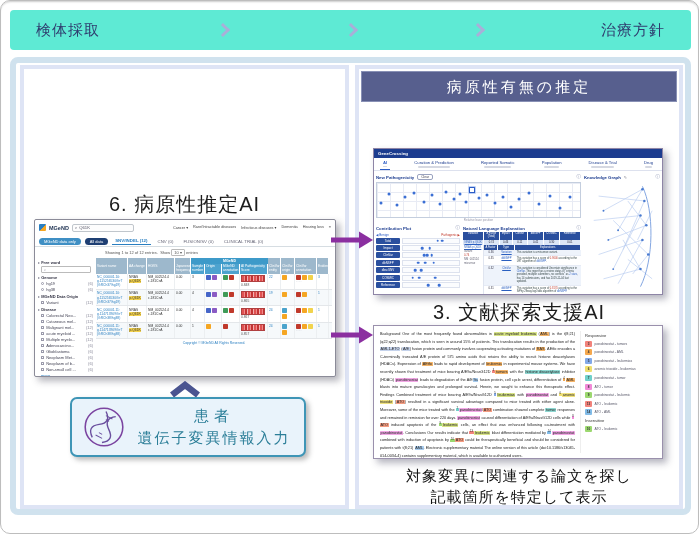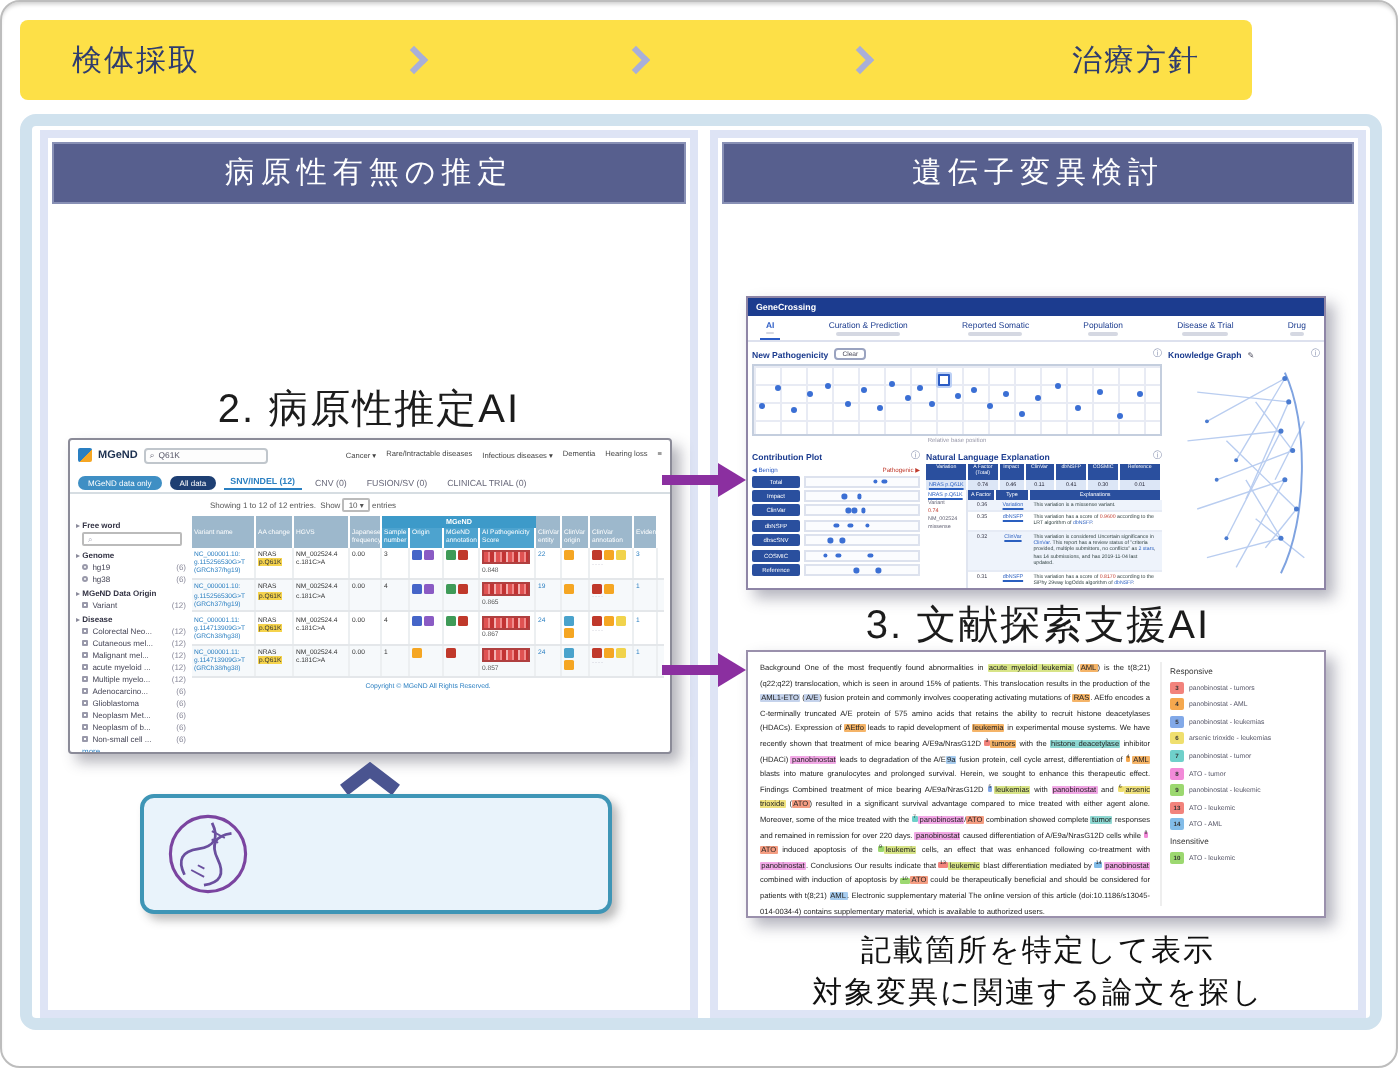--- a/index.html
+++ b/index.html
@@ -1,20 +1,20 @@
 <!DOCTYPE html>
 <html><head>
 <meta charset="utf-8">
 <style>
   * { box-sizing: border-box; margin: 0; padding: 0; }
   html,body { width:699px; height:534px; background:#fff; font-family:"Liberation Sans","DejaVu Sans",sans-serif; }
   .canvas { position:relative; width:699px; height:534px; background:#fff; border:1px solid #bdbdbd; border-radius:10px; overflow:hidden; box-shadow:0 2px 2px -1px #ccc inset; }
 
   
-  .process-bar { position:absolute; left:9px; top:9px; width:616px; height:40px; background:#fde047; border-radius:4px; display:flex; align-items:center; justify-content:space-between; padding:0 26px; }
+  .process-bar { position:absolute; left:9px; top:9px; width:681px; height:40px; background:#5eead4; border-radius:4px; display:flex; align-items:center; justify-content:space-between; padding:0 26px; }
   .step { font-size:15px; color:#2f3c6e; letter-spacing:1px; white-space:nowrap; }
   .sep { width:10px; height:10px; border-top:3px solid #a9afd8; border-right:3px solid #a9afd8; transform:rotate(45deg); flex:0 0 auto; }
   .active-step { height:40px; background:#fff; display:flex; align-items:center; gap:5px; padding:0 26px 0 30px;
     clip-path:polygon(0 0, calc(100% - 15px) 0, 100% 50%, calc(100% - 15px) 100%, 0 100%, 15px 50%); }
   .active-step .alabel { font-size:18px; font-weight:700; color:#14203f; letter-spacing:1px; white-space:nowrap; }
 
   
   .main-box { position:absolute; left:9px; top:56px; width:681px; height:458px; border:6px solid #d0e2ee; border-radius:8px; background:#fff; }
 
   
@@ -151,22 +151,21 @@
       <span class="step">検体採取</span>
       <span class="sep"></span>
       <span class="sep"></span>
       <span class="sep"></span>
       <span class="step">治療方針</span>
     </div>
 
   <div class="main-box"></div>
 
   <section class="panel left">
-    <div class="panel-header">病原性有無の推定</div>
-    <div class="section-title t1">2. 病原性推定AI</div>
+    <div class="section-title t1">6. 病原性推定AI</div>
 
     <div class="mgend-card">
       <div class="mg-nav">
         <span class="mg-logo-box"></span>
         <span class="mg-logo">MGeND</span>
         <span class="mg-search">
             <span>⌕</span>
             <span>Q61K</span>
           </span>
         <span class="mg-navitems" id="mg-nav">
@@ -398,25 +397,29 @@
           <path d="M18,8 q11,8 0,16 q-11,8 0,16"></path>
           <path d="M30,8 q-11,8 0,16 q11,8 0,16"></path>
         </g>
         <g transform="rotate(28 24 24)" stroke="#6a4f9e" stroke-width="1">
           <line x1="20" y1="12" x2="28" y2="12"></line>
             <line x1="22" y1="16" x2="26" y2="16"></line>
           <line x1="22" y1="32" x2="26" y2="32"></line>
             <line x1="20" y1="36" x2="28" y2="36"></line>
         </g>
       </svg>
+      <div class="patient-text">
+        <div class="l1">患者</div>
+        <div class="l2">遺伝子変異情報入力</div>
+      </div>
     </div>
   </section>
 
   <section class="panel right">
-    <div class="panel-header">遺伝子変異検討</div>
+    <div class="panel-header">病原性有無の推定</div>
 
     <div class="db-card">
       <div class="db-titlebar">GeneCrossing</div>
       <div class="db-tabs" id="db-tabs">
           <div class="db-tab on">
             <div class="tl">AI</div>
             <div class="tsub"></div>
           </div>
           <div class="db-tab">
             <div class="tl">Curation &amp; Prediction</div>
@@ -698,22 +701,22 @@
         <div id="doc-insens">
             <div class="doc-item">
               <span class="doc-badge" style="background: rgb(156, 216, 112);">10</span>
               <span class="dl">ATO - leukemic</span>
             </div>
           </div>
       </div>
     </div>
 
     <div class="caption">
+      <div>対象変異に関連する論文を探し</div>
       <div>記載箇所を特定して表示</div>
-      <div>対象変異に関連する論文を探し</div>
     </div>
   </section>
 
   <svg class="arrow arrow1" width="44" height="18" viewBox="0 0 44 18">
     <rect x="1" y="6.5" width="29" height="5" fill="#8b2fa0"></rect>
     <polygon points="29,0.5 43,9 29,17.5" fill="#8b2fa0"></polygon>
   </svg>
   <svg class="arrow arrow2" width="44" height="18" viewBox="0 0 44 18">
     <rect x="1" y="6.5" width="29" height="5" fill="#8b2fa0"></rect>
     <polygon points="29,0.5 43,9 29,17.5" fill="#8b2fa0"></polygon>

